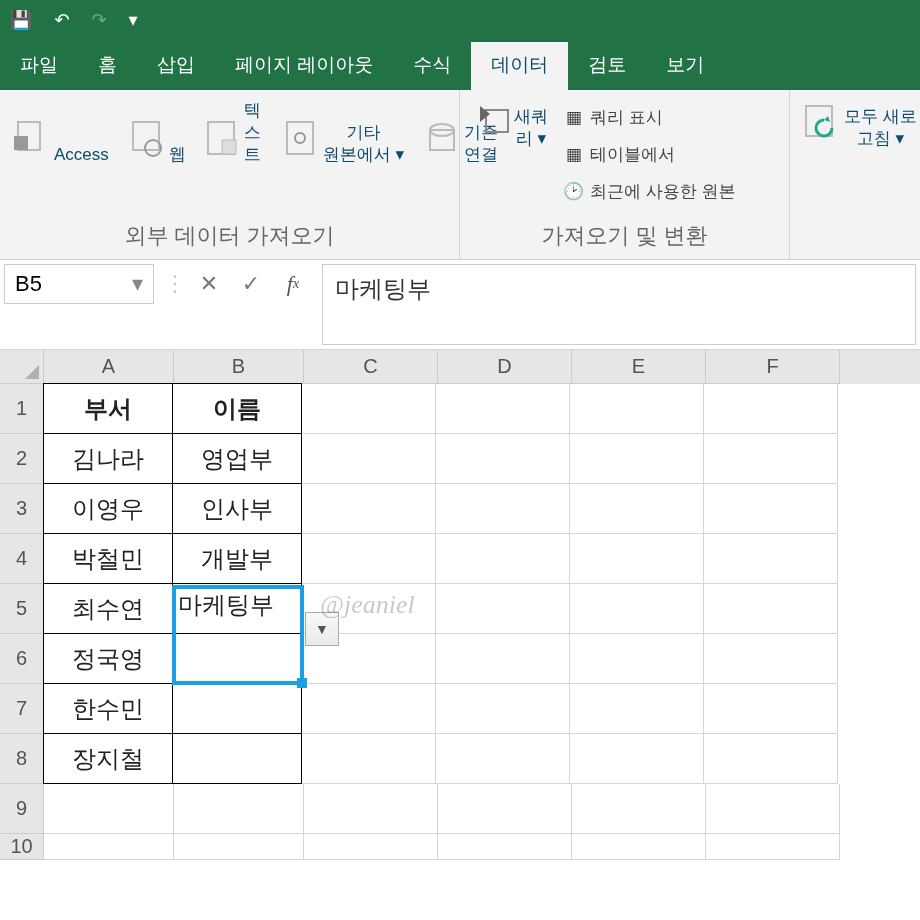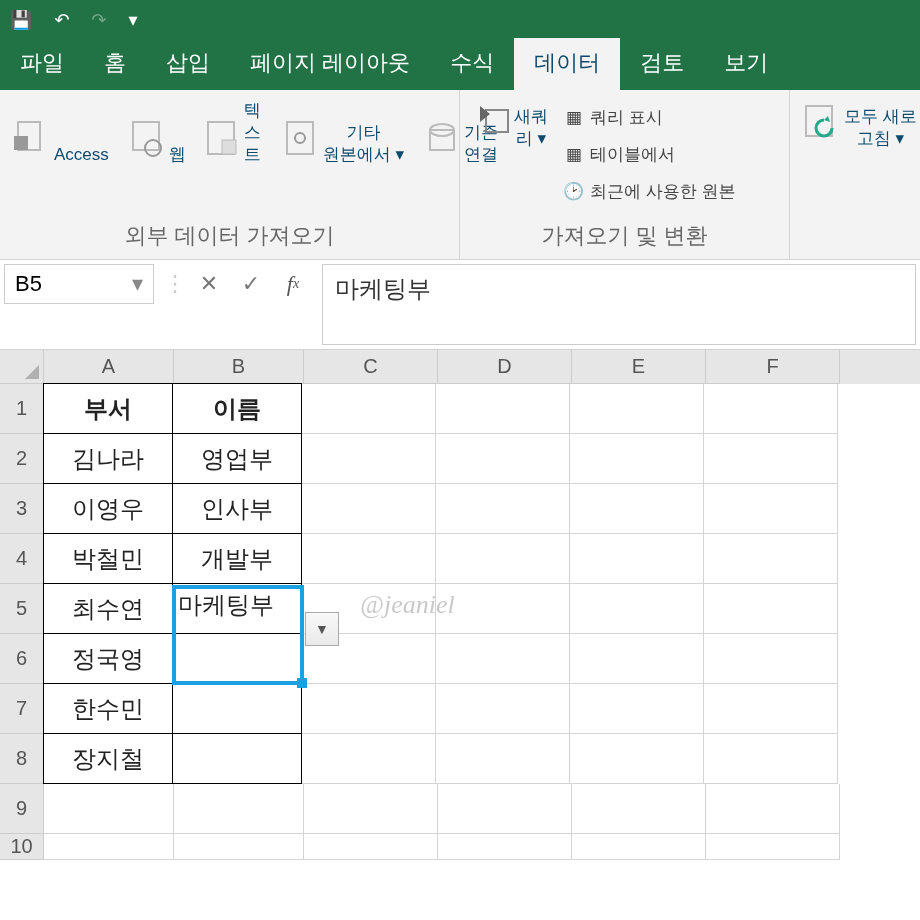--- a/index.html
+++ b/index.html
@@ -21,21 +21,21 @@
   .titlebar .disabled { opacity: 0.35; }
 
   .tabs {
     height: 50px;
     background: #217346;
     display: flex; align-items: flex-end;
   }
   .tab {
     padding: 10px 20px 12px;
     color: #fff;
-    font-size: 22px;
+    font-size: 19px;
     cursor: pointer;
   }
   .tab.active {
     background: #f3f3f3;
     color: #0c4a6e;
   }
 
   .ribbon {
     height: 170px;
     background: #f3f3f3;
@@ -212,21 +212,20 @@
     z-index:6;
   }
   .watermark {
     position:absolute;
     left: 320px; top: 240px;
     font-size: 26px; color: rgba(0,0,0,0.22);
     font-style: italic;
     font-family: "Times New Roman", serif;
     z-index:7;
     pointer-events:none;
-    margin-left:40px;
   }
 </style>
 </head>
 <body>
 
 <div class="titlebar">
   <div class="qat">
     <span class="icon">💾</span>
     <span class="icon">↶</span>
     <span class="icon disabled">↷</span>

